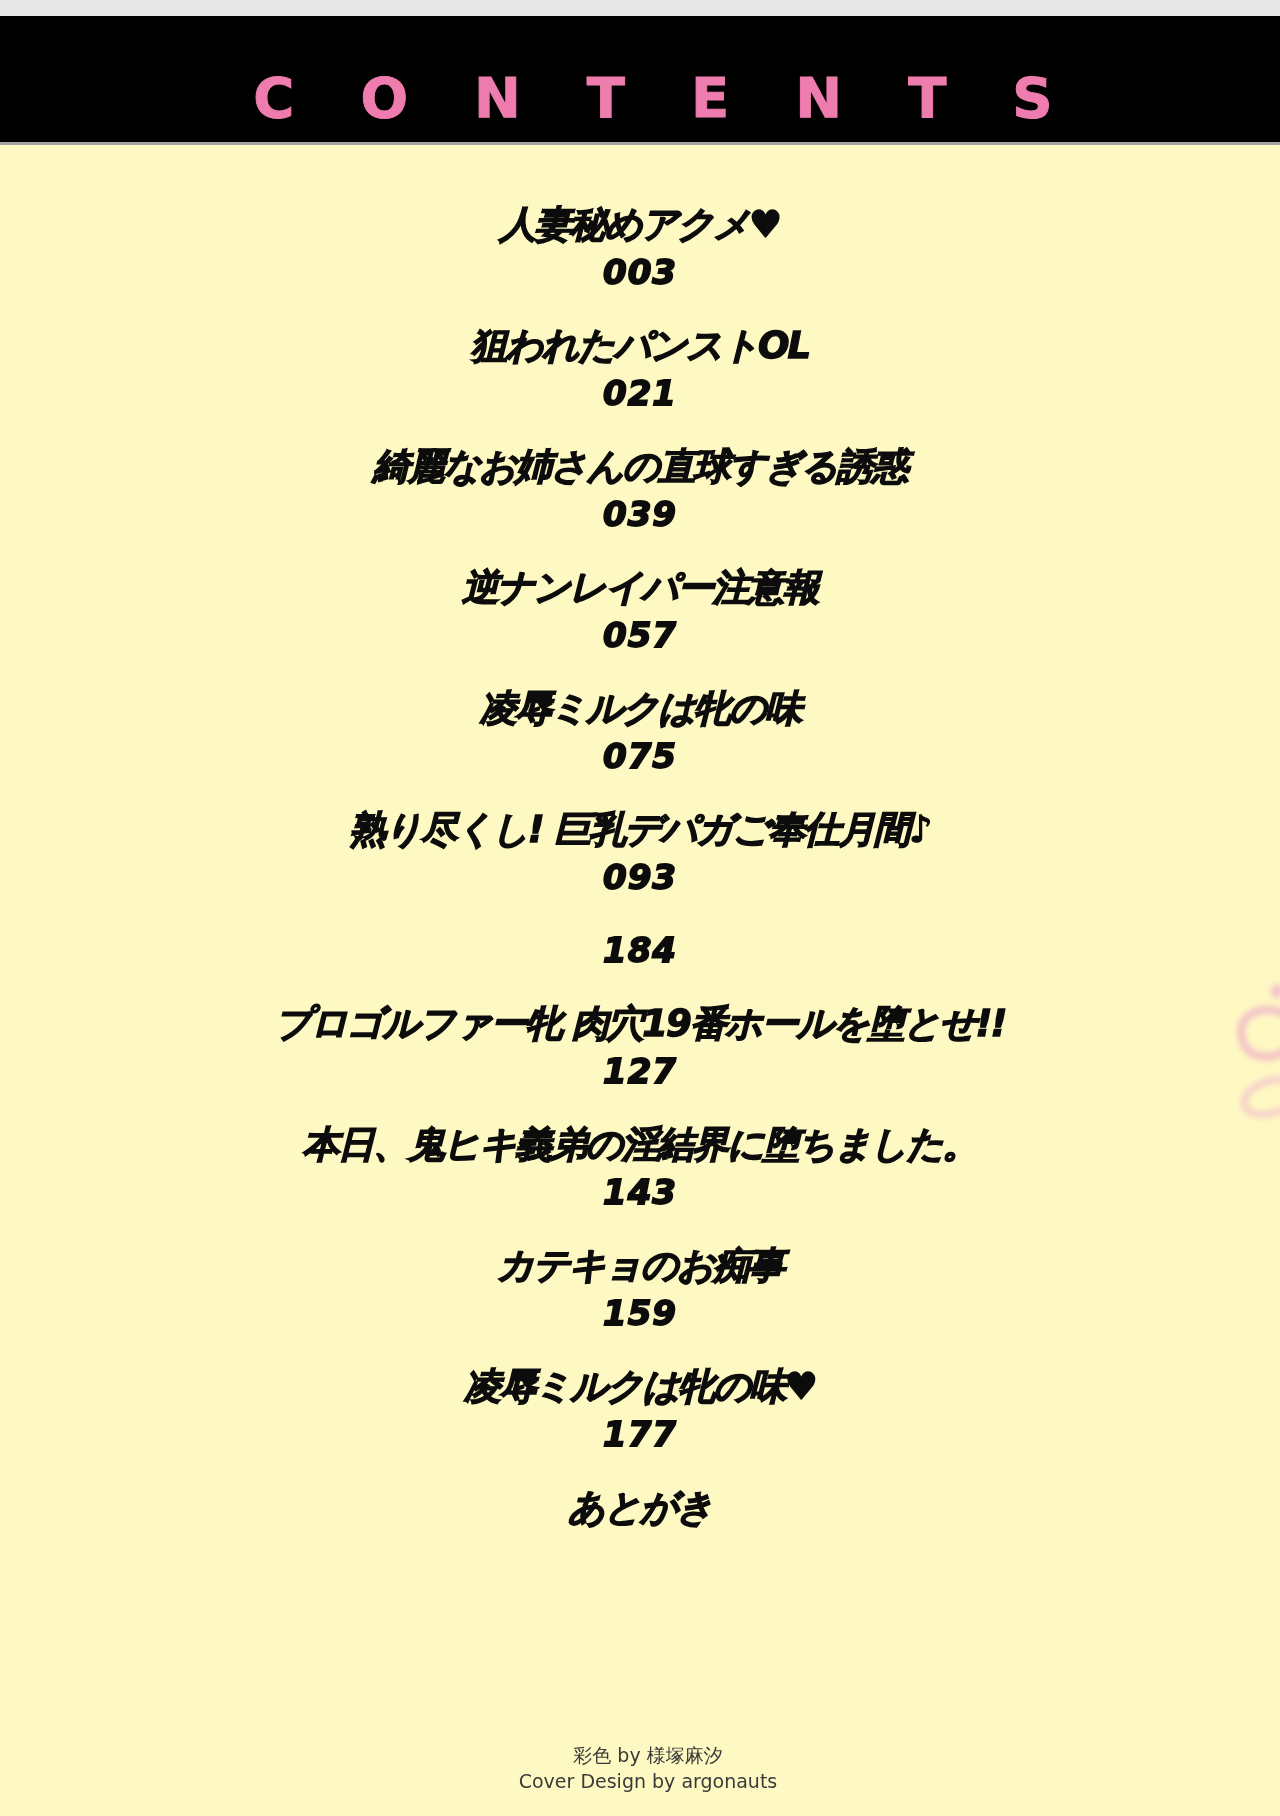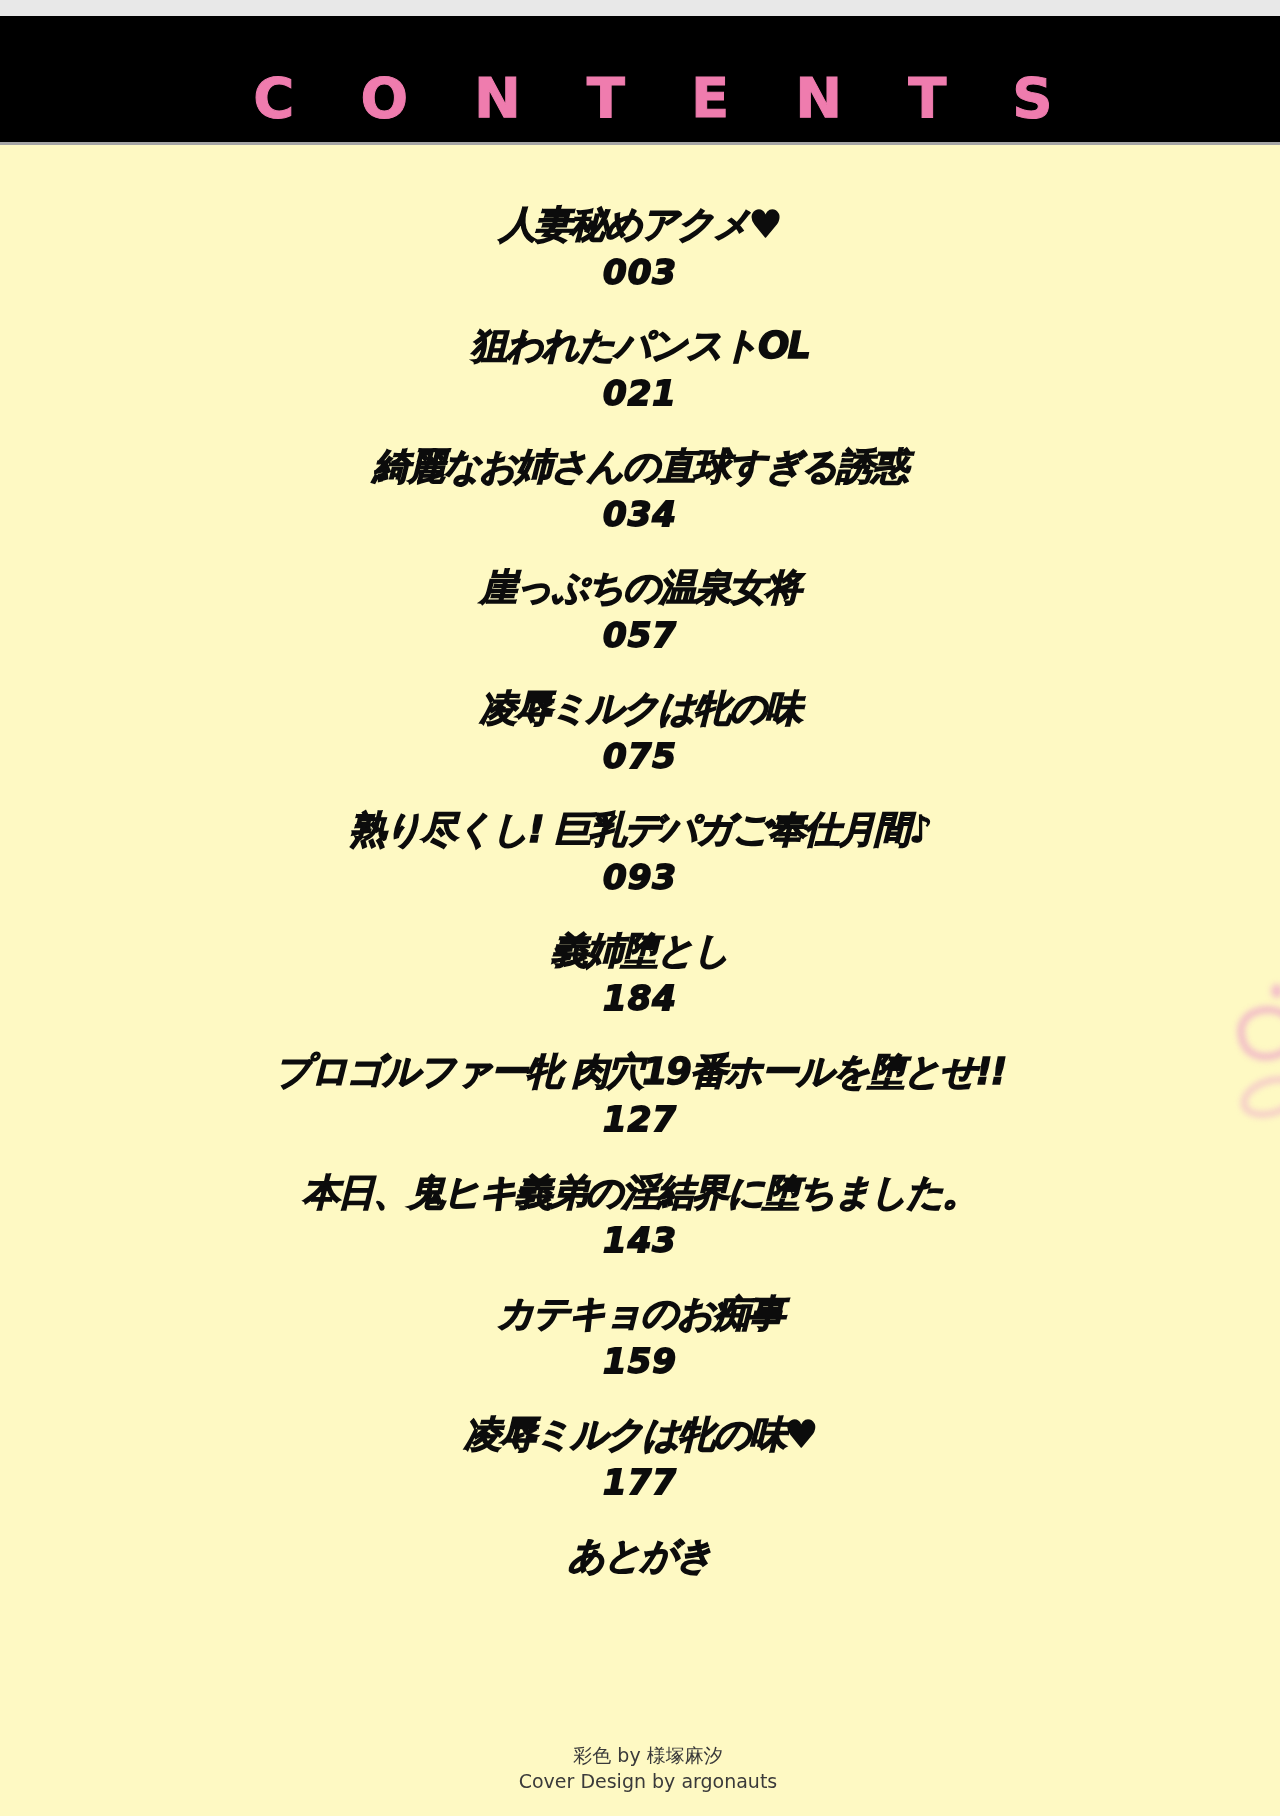--- a/index.html
+++ b/index.html
@@ -131,40 +131,39 @@
       <div class="entry-page">003</div>
     </div>
 
     <div class="entry">
       <div class="entry-title">狙われたパンストOL</div>
       <div class="entry-page">021</div>
     </div>
 
     <div class="entry">
       <div class="entry-title">綺麗なお姉さんの直球すぎる誘惑</div>
-      <div class="entry-page">034</div>
-    </div>
-
-    <div class="entry">
-      <div class="entry-title">崖っぷちの温泉女将</div>
+      <div class="entry-page">039</div>
+    </div>
+
+    <div class="entry">
+      <div class="entry-title">逆ナンレイパー注意報</div>
       <div class="entry-page">057</div>
     </div>
 
     <div class="entry">
       <div class="entry-title">凌辱ミルクは牝の味</div>
       <div class="entry-page">075</div>
     </div>
 
     <div class="entry">
       <div class="entry-title">熟り尽くし! 巨乳デパガご奉仕月間♪</div>
       <div class="entry-page">093</div>
     </div>
 
     <div class="entry">
-      <div class="entry-title">義姉堕とし</div>
       <div class="entry-page">184</div>
     </div>
 
     <div class="entry">
       <div class="entry-title">プロゴルファー牝 肉穴19番ホールを堕とせ!!</div>
       <div class="entry-page">127</div>
     </div>
 
     <div class="entry">
       <div class="entry-title">本日、鬼ヒキ義弟の淫結界に堕ちました。</div>

